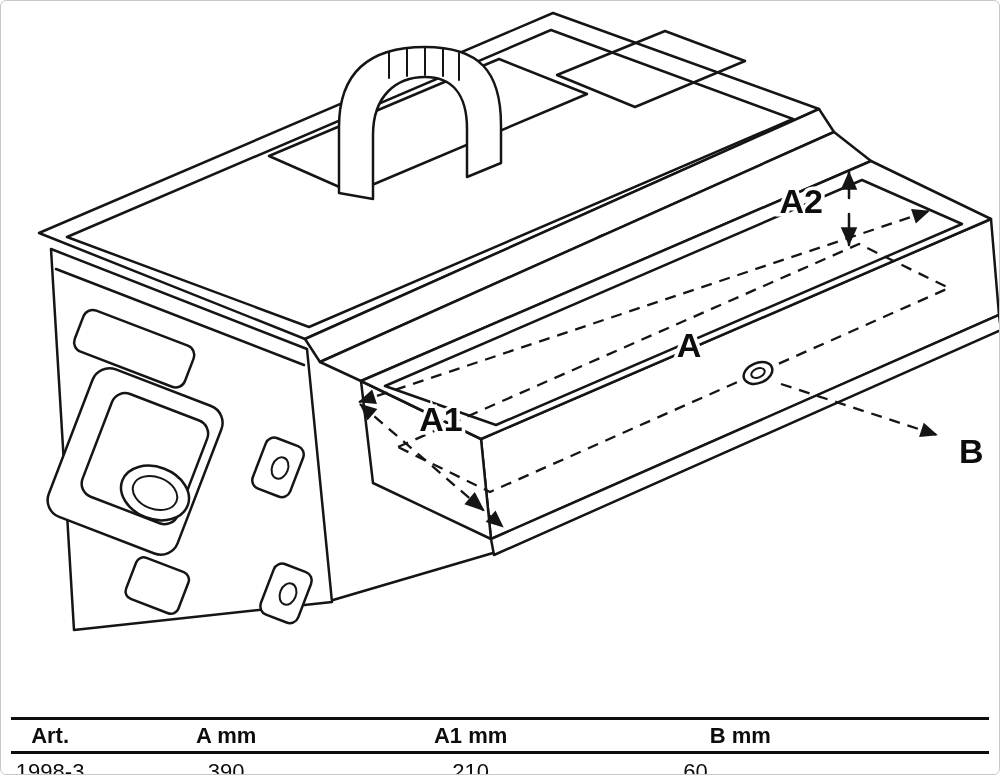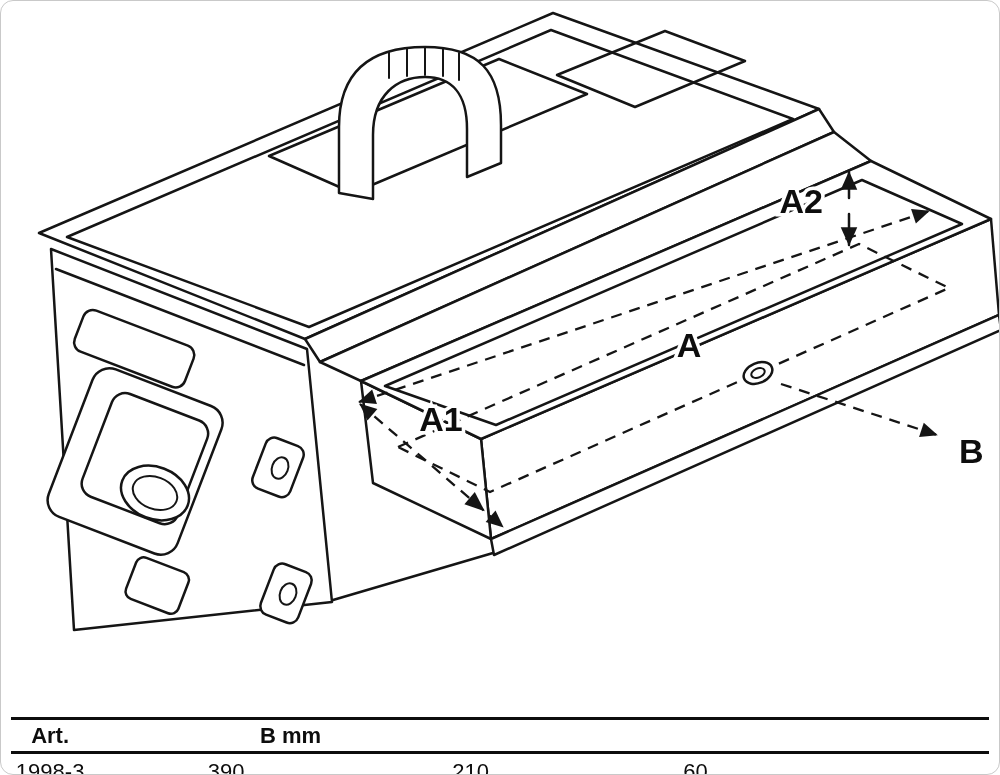--- a/index.html
+++ b/index.html
@@ -1,18 +1,18 @@
 <!DOCTYPE html>
 <html><head>
 <meta charset="utf-8">
 <style>
   html,body { margin:0; padding:0; background:#fff; }
   .page {
     position:relative; width:1000px; height:775px; background:#fff;
-    border:1px solid #c9c9c9; border-radius:13px; box-sizing:border-box;
+    border:1px solid #c9c9c9; border-radius:6px; box-sizing:border-box;
     font-family:"Liberation Sans", sans-serif; overflow:hidden;
   }
   .drawing { position:absolute; top:0; left:0; }
   .ln  { fill:none;  stroke:#151515; stroke-width:2.5; stroke-linejoin:round; stroke-linecap:round; }
   .fw  { fill:#ffffff; stroke:#151515; stroke-width:2.5; stroke-linejoin:round; }
   .thin{ fill:none; stroke:#151515; stroke-width:2; stroke-linecap:round; }
   .dash{ fill:none; stroke:#151515; stroke-width:2.3; stroke-dasharray:11 8; stroke-linecap:butt; }
   .arr { fill:#151515; stroke:none; }
   .lbl { font:700 34px "Liberation Sans", sans-serif; fill:#0d0d0d;
          paint-order:stroke; stroke:#ffffff; stroke-width:7px; }
@@ -118,20 +118,22 @@
       <text class="lbl" x="688" y="356" text-anchor="middle">A</text>
       <text class="lbl" x="440" y="430" text-anchor="middle">A1</text>
       <text class="lbl" x="958" y="462" text-anchor="start">B</text>
     </g>
   </svg>
 
   <div class="table-wrap">
     <div class="dim-table">
       <div class="trow header">
         <div class="tcell">Art.</div>
+        <div class="tcell">A mm</div>
+        <div class="tcell">A1 mm</div>
         <div class="tcell right">B mm</div>
       </div>
       <div class="trow values">
         <div class="tcell">1998-3</div>
         <div class="tcell">390</div>
         <div class="tcell">210</div>
         <div class="tcell">60</div>
       </div>
     </div>
   </div>

